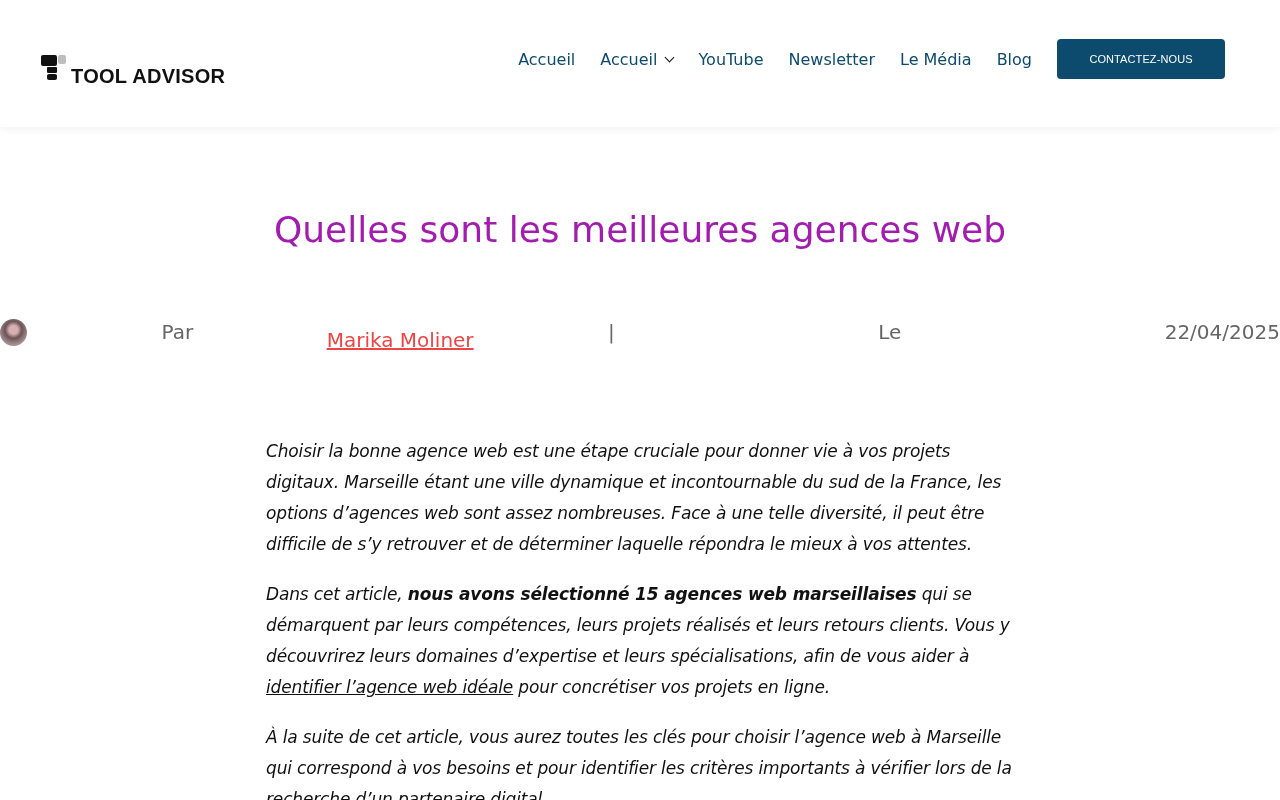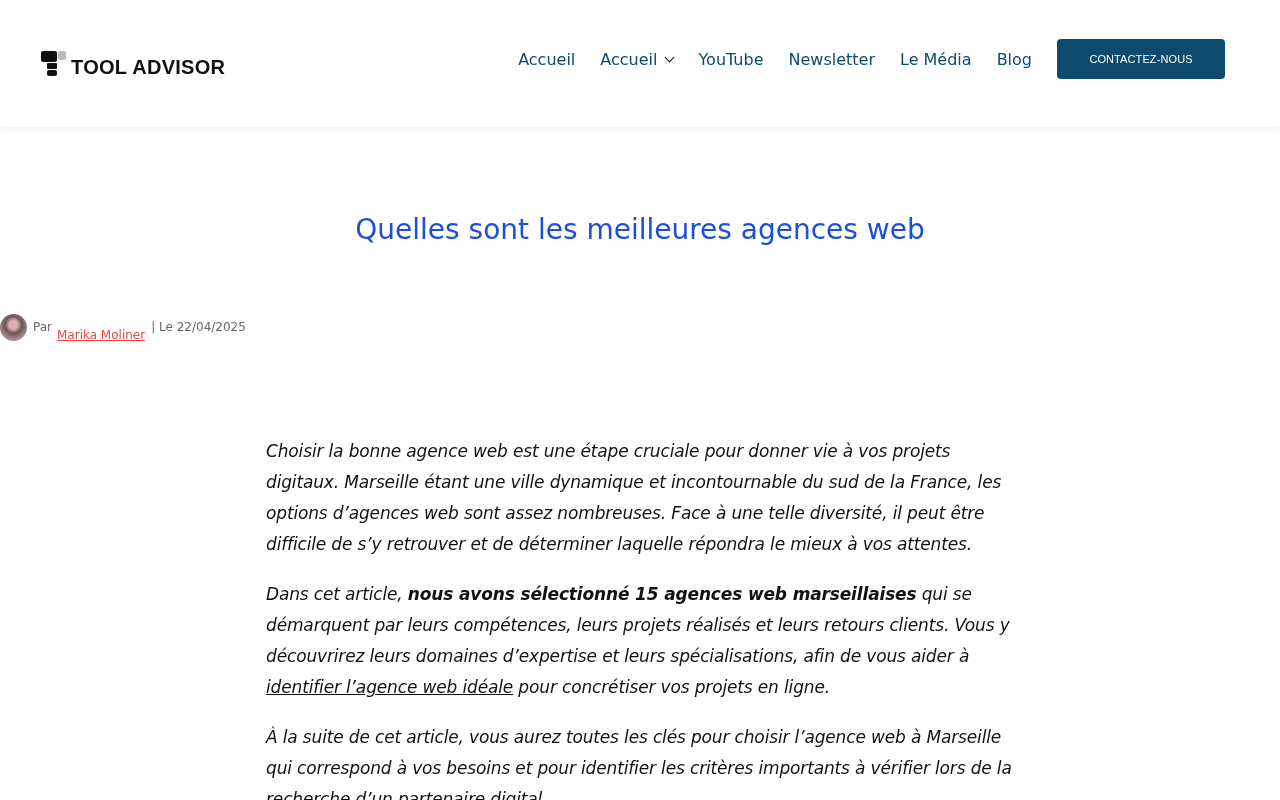--- a/index.html
+++ b/index.html
@@ -10,38 +10,38 @@
     position: absolute; left: 0; top: 0; width: 1280px; height: 127px;
     background: #fff; box-shadow: 0 2px 8px rgba(0,0,0,0.06);
     z-index: 2;
   }
   .logo { position: absolute; left: 40px; top: 47px; display: flex; align-items: center; text-decoration: none; color: #111; }
   .logo-mark { position: relative; width: 28px; height: 27px; }
   .logo-mark .blk1 { position: absolute; left: 1px; top: 1px; width: 16px; height: 11px; background: #111; border-radius: 2px; }
   .logo-mark .blk2 { position: absolute; left: 18px; top: 1px; width: 8px; height: 9px; background: #bdbdbd; border-radius: 2px; }
   .logo-mark .blk3 { position: absolute; left: 7px; top: 13px; width: 10px; height: 6px; background: #111; border-radius: 1px; }
   .logo-mark .blk4 { position: absolute; left: 7px; top: 20px; width: 10px; height: 6px; background: #111; border-radius: 2px; }
-  .logo-text { font-family: "Liberation Sans", sans-serif; font-weight: 700; font-size: 20px; letter-spacing: 0.3px; margin-left: 3px; margin-top: 9px; }
+  .logo-text { font-family: "Liberation Sans", sans-serif; font-weight: 700; font-size: 20px; letter-spacing: 0.3px; margin-left: 3px; margin-top: 18px; }
 
   .nav { position: absolute; top: 39px; right: 55px; display: flex; align-items: center; height: 40px; }
   .nav a { font-family: "DejaVu Sans", sans-serif; font-size: 16px; color: #0c4a6e; text-decoration: none; margin-right: 25px; display: flex; align-items: center; }
   .nav .chev { display: inline-block; width: 7px; height: 7px; border-right: 1.5px solid #111; border-bottom: 1.5px solid #111; transform: rotate(45deg); margin-left: 9px; margin-top: -4px; }
   .contact-btn {
     background: #0c4a6e; color: #fff; font-family: "Liberation Sans", sans-serif; font-size: 11px;
     height: 40px; width: 168px; border-radius: 4px; display: flex; align-items: center; justify-content: center;
     border: none; letter-spacing: 0.1px;
   }
 
   .title {
     position: absolute; top: 210px; left: 0; width: 1280px; text-align: center;
-    font-size: 28px; line-height: 40px; font-weight: 400; color: #1d4ed8;
+    font-size: 36px; line-height: 40px; font-weight: 400; color: #a21caf;
   }
   .meta {
-    position: absolute; top: 312px; left: 0; width: 1280px; display: flex; justify-content: flex-start; align-items: center;
-    font-size: 12px; color: #666;
+    position: absolute; top: 312px; left: 0; width: 1280px; display: flex; justify-content: space-between; align-items: center;
+    font-size: 20px; color: #666;
   }
   .avatar {
     width: 27px; height: 27px; border-radius: 50%;
     background: radial-gradient(circle at 50% 40%, #d8b0b4 0 20%, #6b5456 40%, #a58f90 70%, #8a8a8a 100%);
     margin-right: 6px;
   }
   .meta a { color: #ef4444; text-decoration: underline; margin: 16px 6px 0 5px; }
 
   .content { position: absolute; left: 266px; top: 436px; width: 750px; }
   .content p { font-size: 17px; line-height: 31px; color: #111; margin-bottom: 19px; letter-spacing: -0.15px; font-style: italic; }

